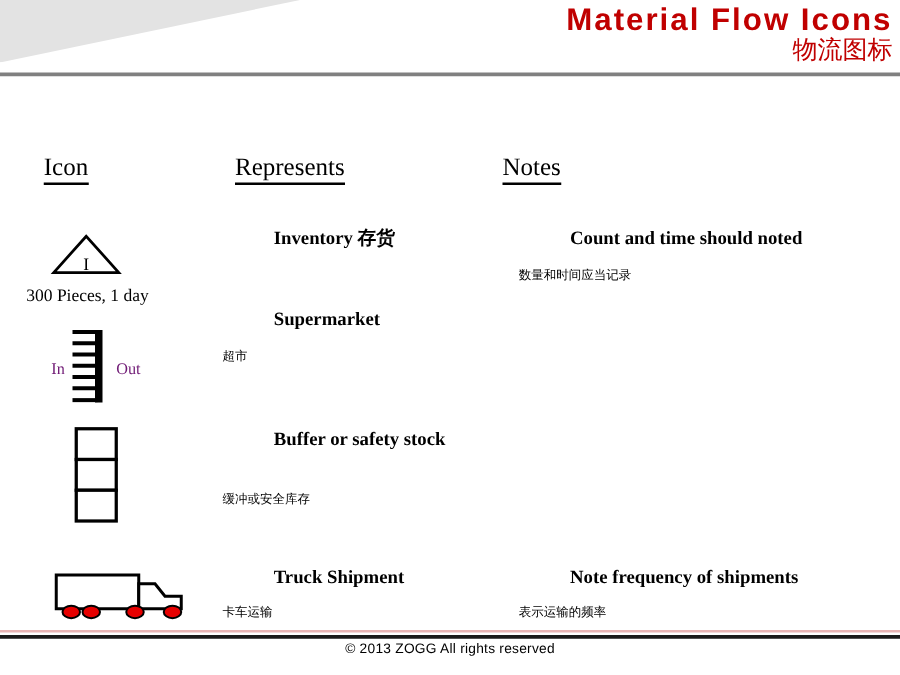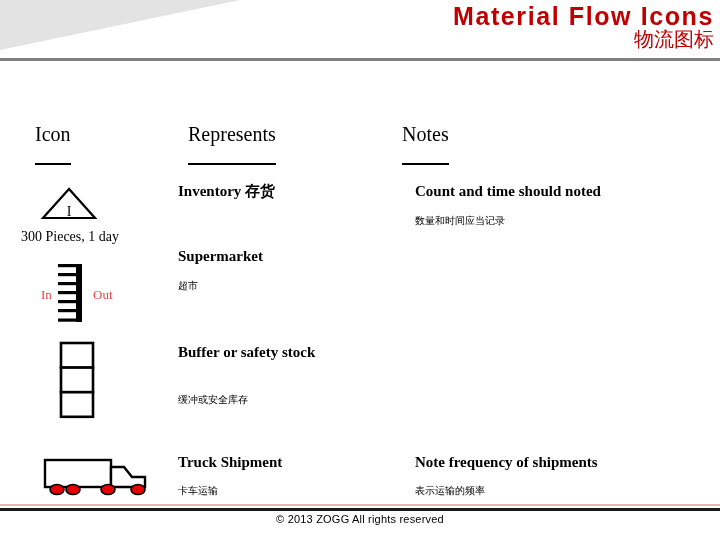--- a/index.html
+++ b/index.html
@@ -67,38 +67,39 @@
 
   
   .col-head {
     position: absolute;
     font-size: 20px;
     color: #000000;
     white-space: nowrap;
   }
   .col-head span {
     border-bottom: 2px solid #000000;
-    padding-bottom: 18px;
+    padding-bottom: 1px;
   }
   .head-icon      { left: 35px;  top: 123px; }
   .head-represents{ left: 188px; top: 123px; }
   .head-notes     { left: 402px; top: 123px; }
 
   
   .cell {
     position: absolute;
     color: #000000;
     font-size: 15px;
     line-height: 1.32;
   }
   .cell .en {
     font-family: "Liberation Serif", "DejaVu Serif", serif;
     font-weight: bold;
     font-size: 15px;
     white-space: nowrap;
+    margin-left: 41px;
   }
   .cell .zh {
     font-family: "DejaVu Sans", "Liberation Sans", sans-serif;
     font-weight: normal;
     font-size: 10px;
     white-space: nowrap;
   }
   .cell .en.wrap { white-space: normal; }
 
   
@@ -137,21 +138,21 @@
     margin-top: 2px;
     padding-left: 1px;
     white-space: nowrap;
   }
 
   .icon-supermarket { left: 20px; top: 262px; }
   .sm-label {
     position: absolute;
     font-family: "Liberation Serif", "DejaVu Serif", serif;
     font-size: 13px;
-    color: #ef4444;
+    color: #701a75;
   }
   .sm-in  { left: 21px; top: 25px; }
   .sm-out { left: 73px; top: 25px; }
 
   .icon-buffer { left: 20px; top: 340px; }
   .icon-truck  { left: 20px; top: 455px; }
 
   
   .footer-rule-red {
     position: absolute;

